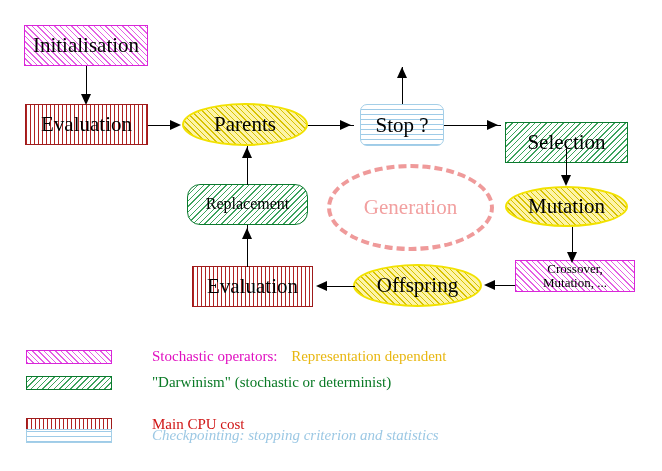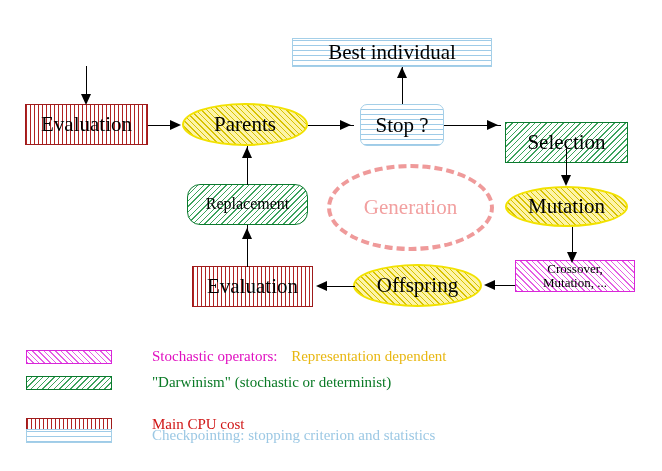--- a/index.html
+++ b/index.html
@@ -126,32 +126,32 @@
   .c-gold    { color: #e8b712; }
   .c-green   { color: #0a7a26; }
   .c-red     { color: #d01616; }
   .c-blue    { color: #9cc8e4; }
 </style>
 </head>
 <body>
 
 <div id="canvas">
 
+  <div class="node fill-magenta" style="left:24px; top:25px; width:124px; height:41px; font-size:21px;">
+    <span class="label">Initialisation</span>
+  </div>
 
   <div class="node fill-red" style="left:25px; top:104px; width:123px; height:41px; font-size:21px;">
     <span class="label">Evaluation</span>
   </div>
 
   <div class="node fill-yellow ellipse" style="left:182px; top:103px; width:126px; height:43px; font-size:21px;">
     <span class="label">Parents</span>
   </div>
 
-  <div class="node fill-blue" style="left:292px; top:38px; width:200px; height:29px; font-size:21px;">
-    <span class="label">Best individual</span>
-  </div>
 
   <div class="node fill-blue rounded" style="left:360px; top:104px; width:84px; height:42px; font-size:21px;">
     <span class="label">Stop ?</span>
   </div>
 
   <div class="node fill-green" style="left:505px; top:105px; width:123px; height:41px; font-size:21px;margin-top:17px;">
     <span class="label">Selection</span>
   </div>
 
   <div class="node fill-yellow ellipse" style="left:505px; top:186px; width:123px; height:41px; font-size:21px;">
@@ -223,18 +223,18 @@
   <div class="legend-row" style="top:374px;">
     <div class="swatch fill-green"></div>
     <div class="legend-text c-green">"Darwinism" (stochastic or determinist)</div>
   </div>
 
   <div class="legend-row" style="top:416px;">
     <div class="swatch fill-red"></div>
     <div class="legend-text c-red">Main CPU cost</div>
   </div>
 
-  <div class="legend-row" style="top:427px;">
+  <div class="legend-row" style="top:427px;font-style:italic;">
     <div class="swatch fill-blue"></div>
     <div class="legend-text c-blue">Checkpointing: stopping criterion and statistics</div>
   </div>
 
 </div>
 
 </body></html>

